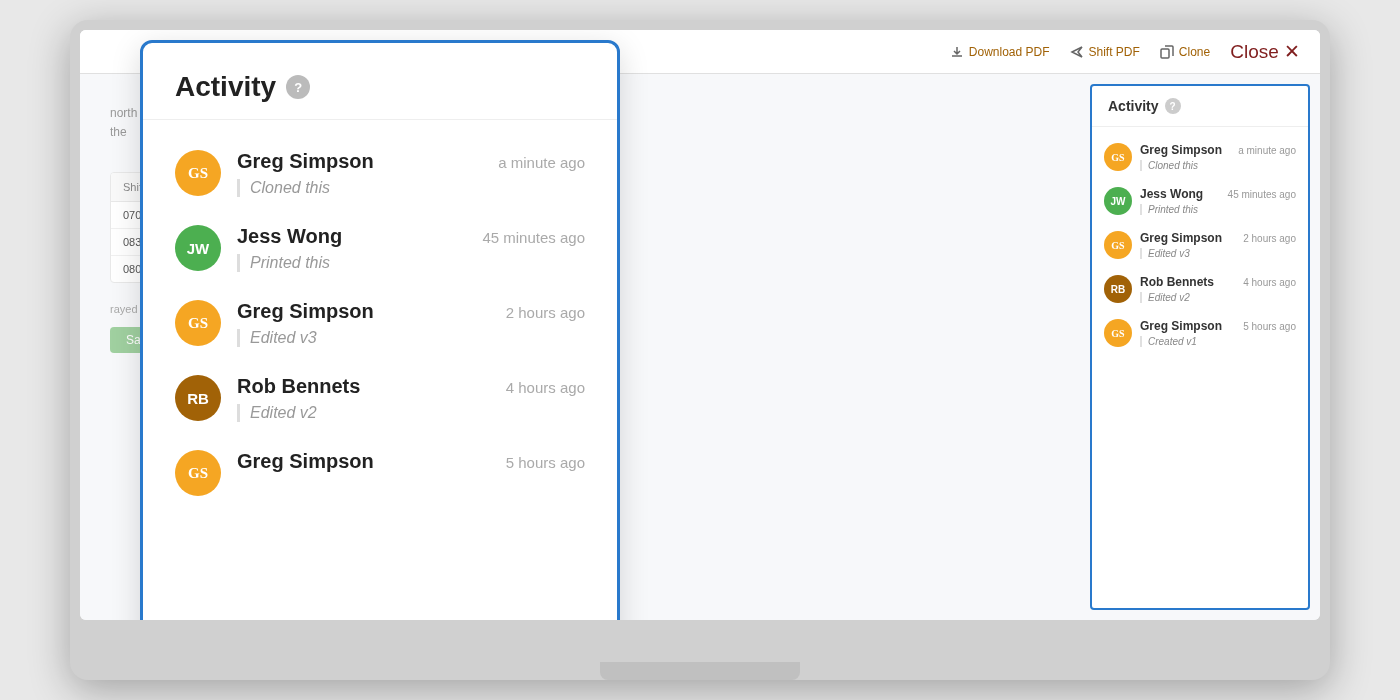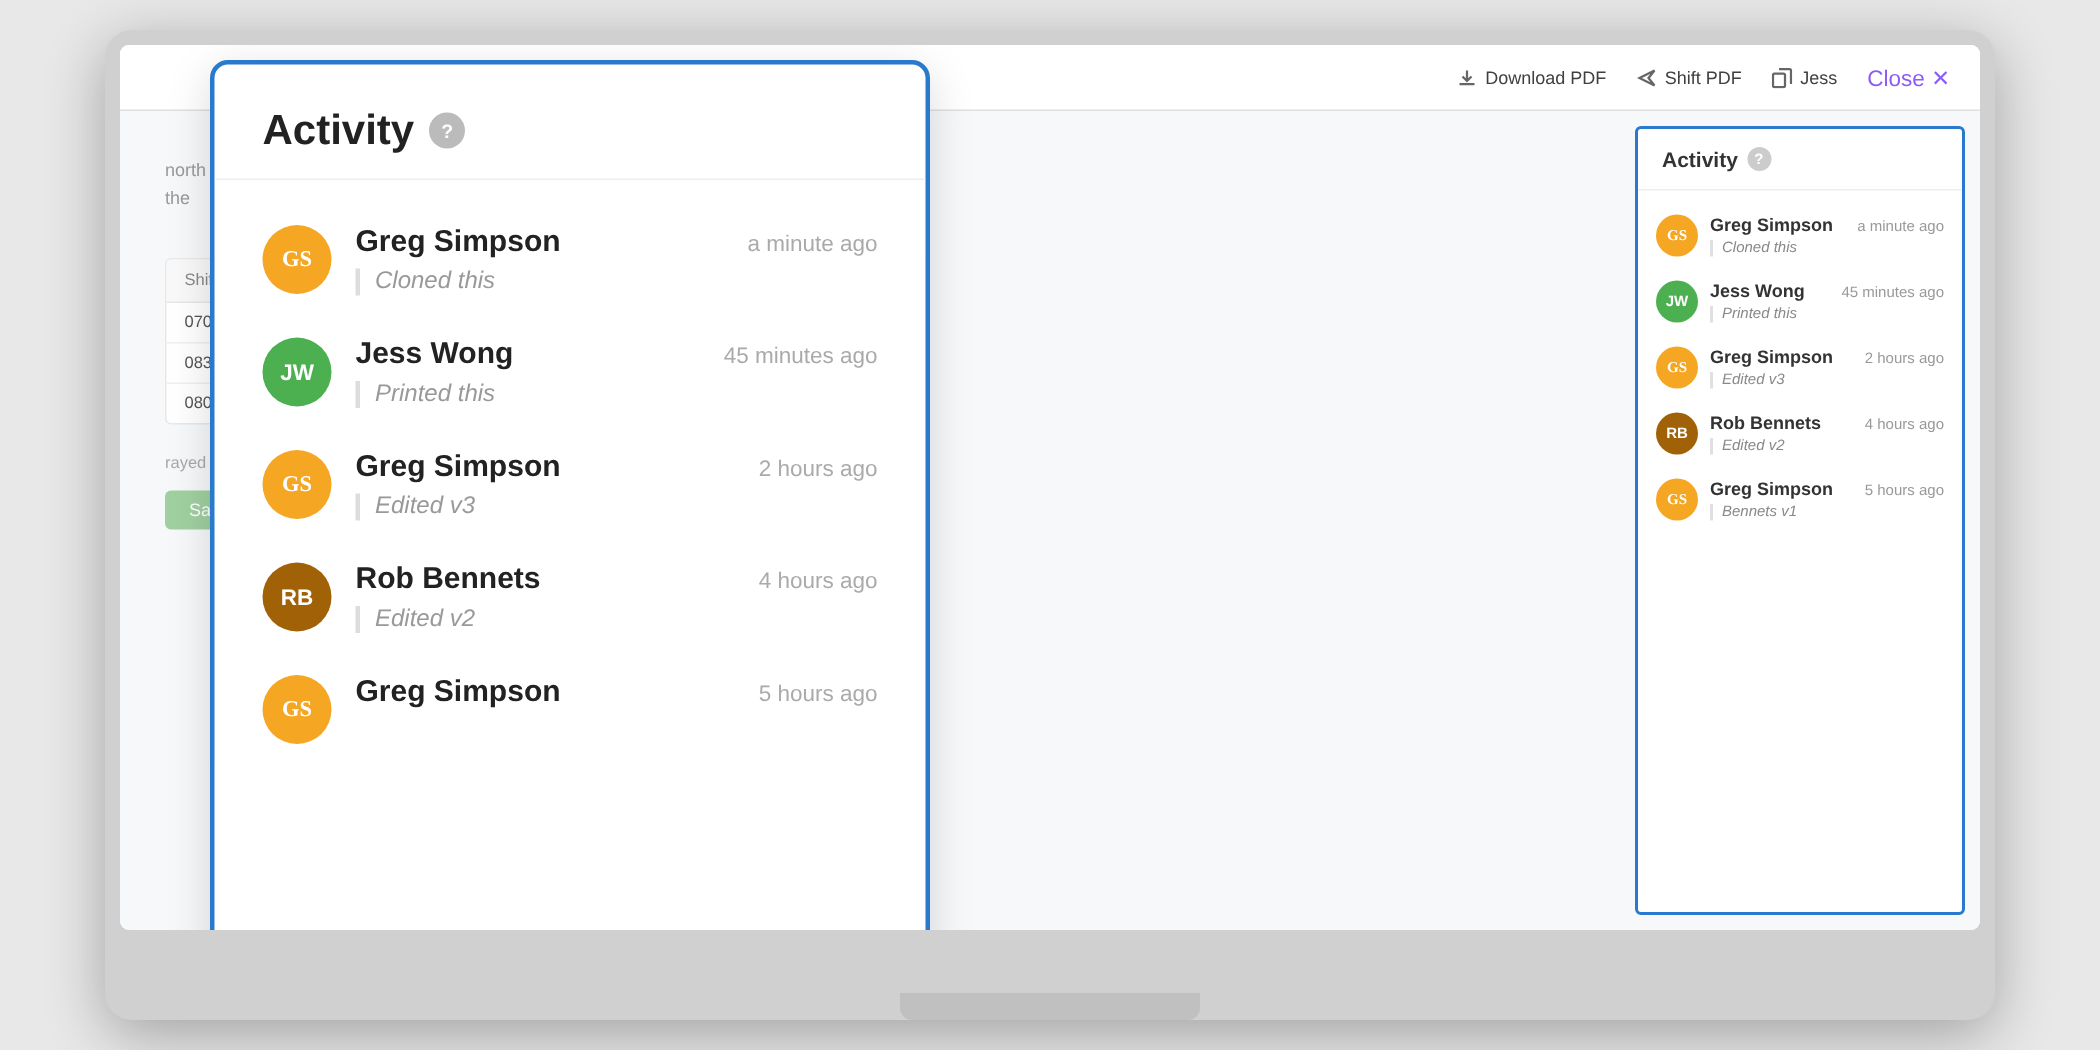--- a/index.html
+++ b/index.html
@@ -60,30 +60,30 @@
       display: flex;
       align-items: center;
       padding: 0 20px;
       gap: 20px;
       justify-content: flex-end;
     }
     .toolbar-btn {
       display: flex;
       align-items: flex-end;
       gap: 5px;
-      color: #404040;
+      color: #a16207;
       font-size: 12px;
       cursor: pointer;
     }
     .toolbar-btn svg {
       width: 14px; height: 14px;
     }
     .close-btn {
-      color: #8b5cf6;
-      font-size: 15px;
+      color: #7f1d1d;
+      font-size: 19px;
       cursor: pointer;
     }
 
     
     .main-area {
       display: flex;
       height: calc(100% - 44px);
       position: relative;
     }
 
@@ -321,21 +321,21 @@
           <svg viewBox="0 0 14 14" fill="none" stroke="#666" stroke-width="1.5">
             <path d="M2 7l10-5-4 5 4 5z"></path>
           </svg>
           <span>Shift PDF</span>
         </div>
         <div class="toolbar-btn">
           <svg viewBox="0 0 14 14" fill="none" stroke="#666" stroke-width="1.5">
             <rect x="1" y="4" width="8" height="9" rx="1"></rect>
             <path d="M5 1h7a1 1 0 011 1v9"></path>
           </svg>
-          <span>Jess</span>
+          <span>Clone</span>
         </div>
         <div class="close-btn">
           <span>Close</span>
           <span> ✕</span>
         </div>
       </div>
 
       <div class="main-area">
 
         <div class="center-content">
@@ -436,21 +436,21 @@
               </div>
             </div>
 
             <div class="activity-item">
               <div class="avatar avatar-orange">GS</div>
               <div class="item-info">
                 <div class="item-header">
                   <span class="item-name">Greg Simpson</span>
                   <span class="item-time">5 hours ago</span>
                 </div>
-                <div class="item-action">Bennets v1</div>
+                <div class="item-action">Created v1</div>
               </div>
             </div>
 
           </div>
         </div>
       </div>
 
       <div class="big-panel">
         <div class="big-panel-header">
           <span class="big-panel-title">Activity</span>

